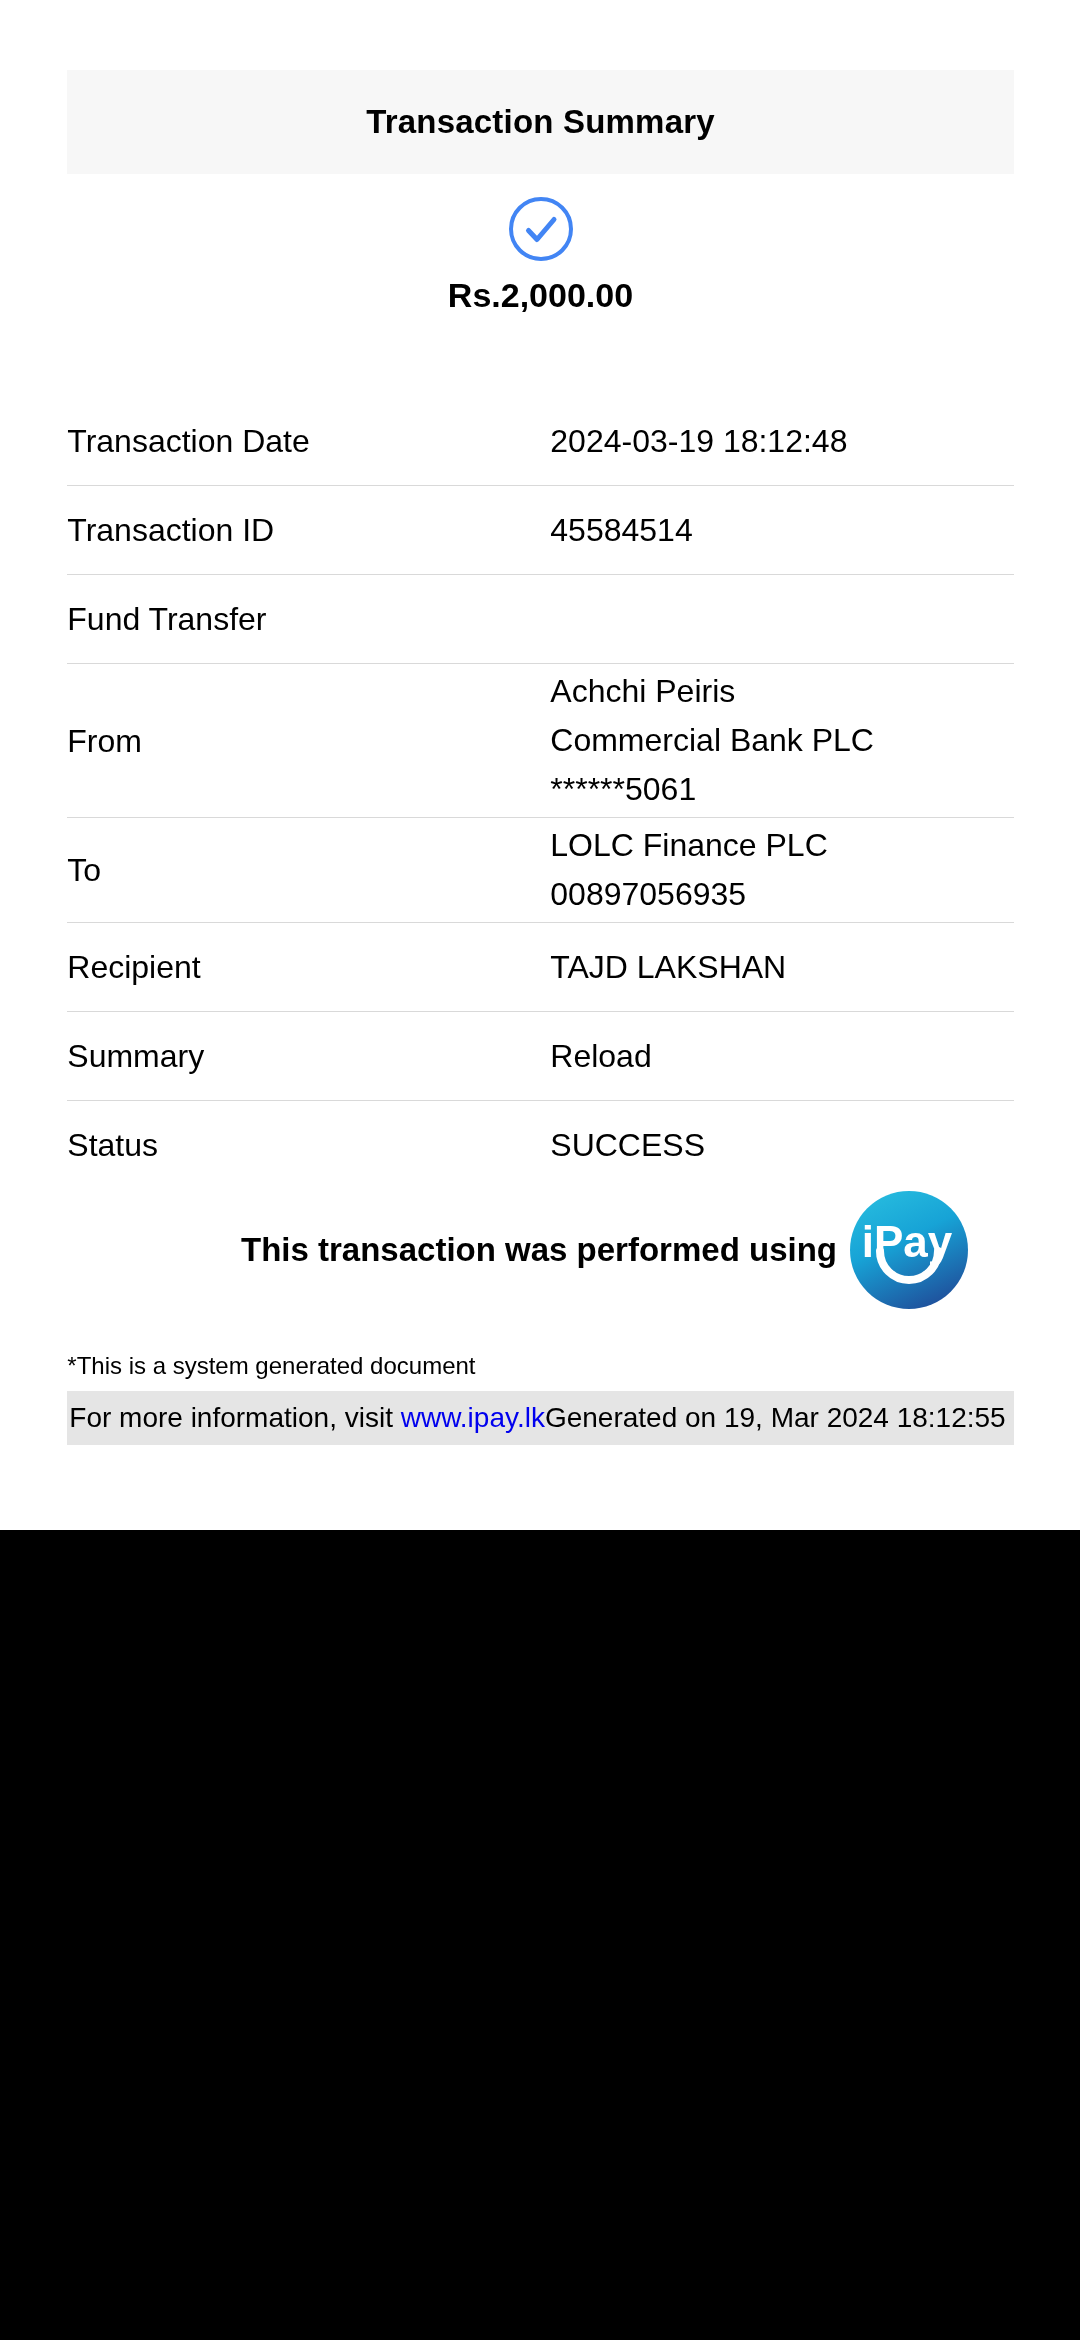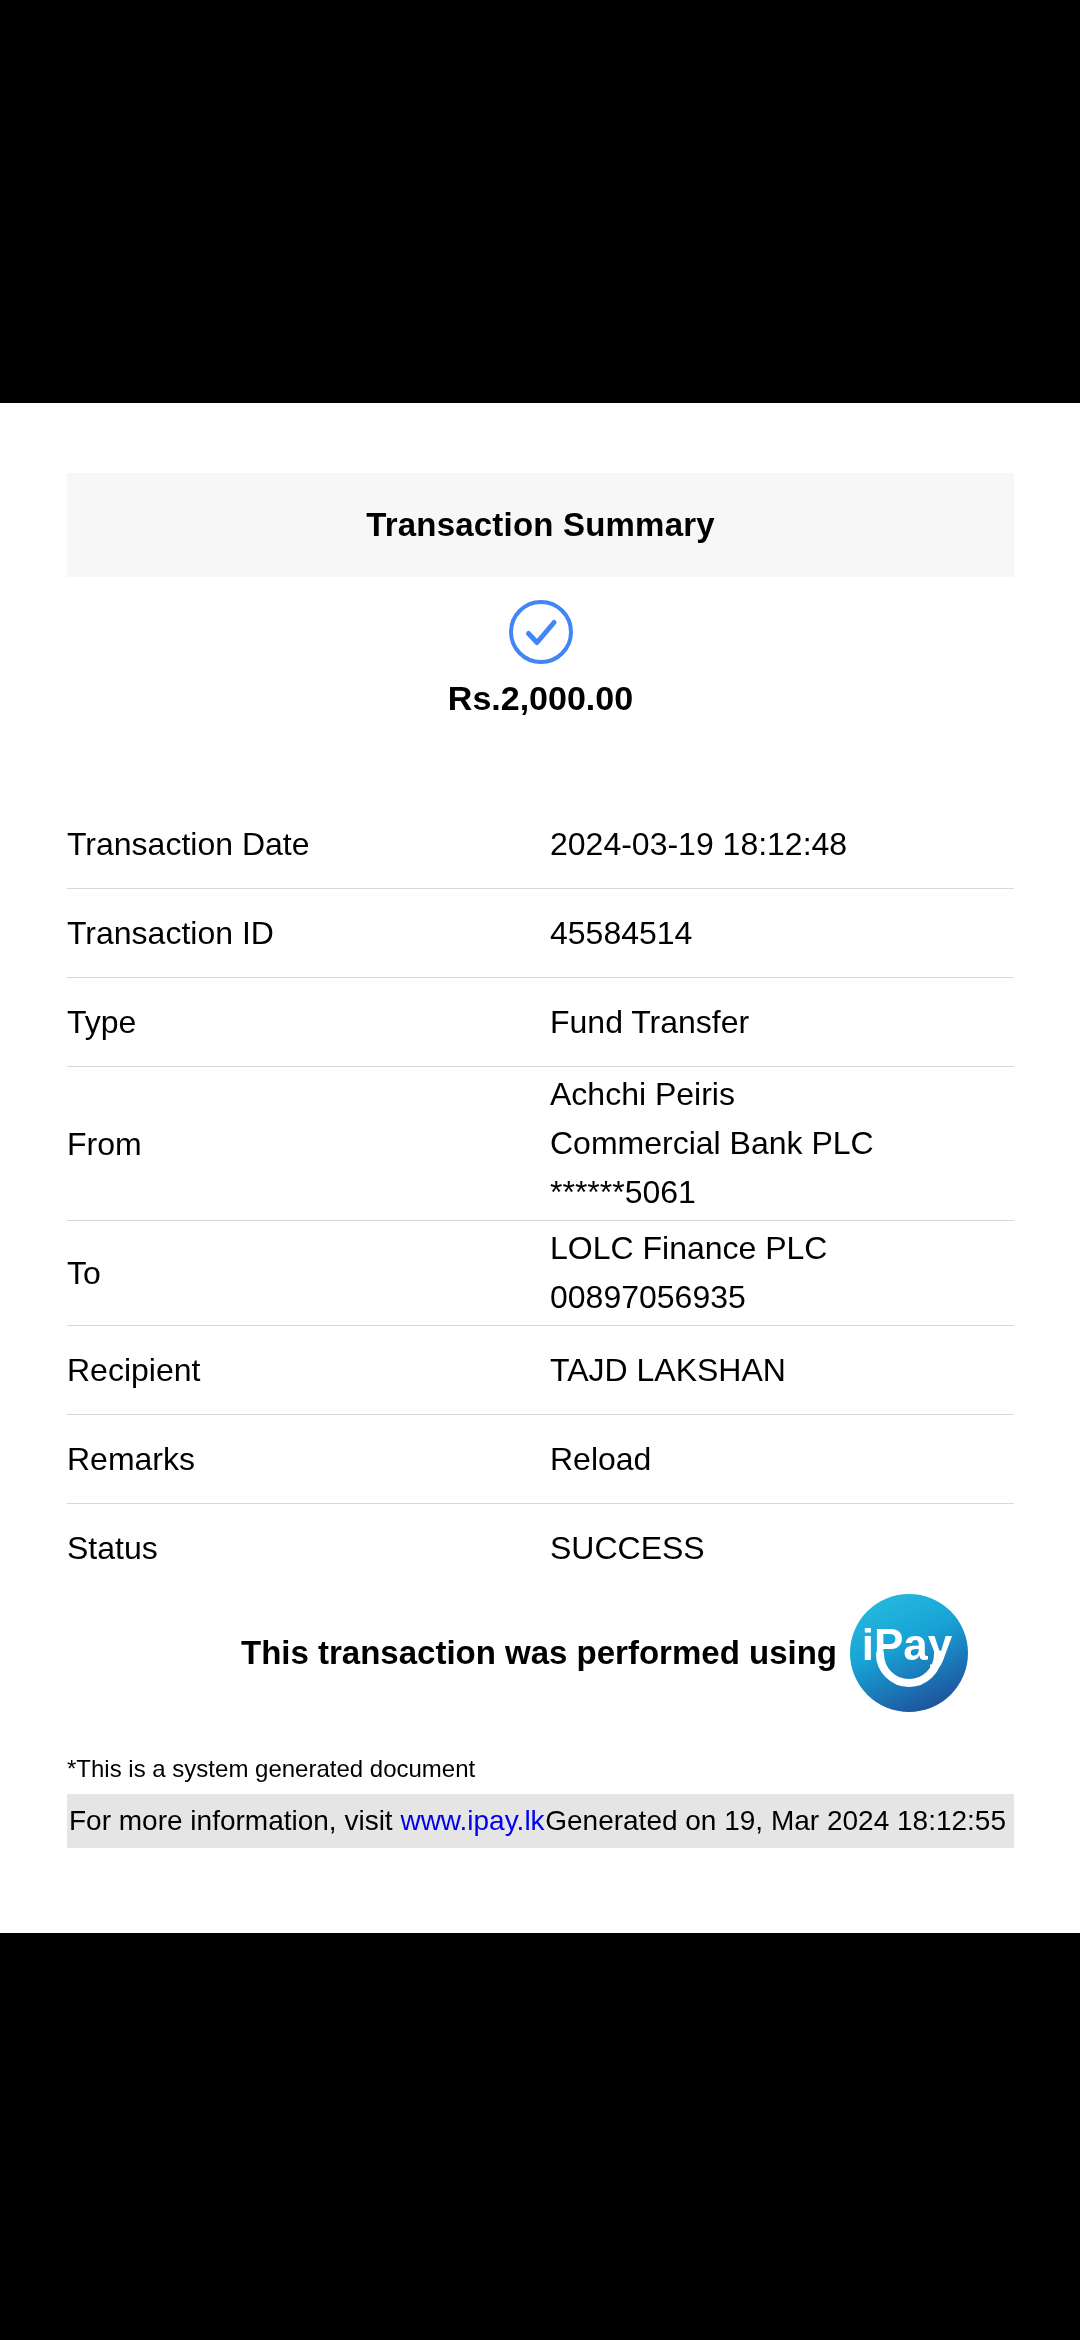--- a/index.html
+++ b/index.html
@@ -3,21 +3,21 @@
 <meta charset="utf-8">
 <style>
   * { margin: 0; padding: 0; box-sizing: border-box; }
   html, body { background: #000; }
   body {
     width: 1080px; height: 2340px;
     font-family: "Liberation Sans", "DejaVu Sans", sans-serif;
     color: #000;
     overflow: hidden;
   }
-  .screen { width: 1080px; height: 2340px; display: flex; flex-direction: column; }
+  .screen { width: 1080px; height: 2340px; display: flex; flex-direction: row; }
   .black-bar { width: 100%; background: #000; }
   .black-bar.top { height: 403px; }
   .black-bar.bottom { height: 407px; }
 
   .page { width: 100%; height: 1530px; background: #ffffff; }
   .content { padding: 0 66px 0 67px; }
 
   .header-box {
     margin-top: 70px; height: 104px;
     background: #f7f7f7;
@@ -105,21 +105,20 @@
         </div>
 
         <div class="row single">
           <div class="label">Transaction ID</div>
           <div class="value">
               <div class="value-line">45584514</div>
             </div>
         </div>
 
         <div class="row single">
-          <div class="label">Type</div>
           <div class="value">
               <div class="value-line">Fund Transfer</div>
             </div>
         </div>
 
         <div class="row multi">
           <div class="label">From</div>
           <div class="value">
             <div class="value-line">Achchi Peiris</div>
             <div class="value-line">Commercial Bank PLC ******5061</div>
@@ -135,21 +134,21 @@
         </div>
 
         <div class="row single">
           <div class="label">Recipient</div>
           <div class="value">
               <div class="value-line">TAJD LAKSHAN</div>
             </div>
         </div>
 
         <div class="row single">
-          <div class="label">Remarks</div>
+          <div class="label">Summary</div>
           <div class="value">
               <div class="value-line">Reload</div>
             </div>
         </div>
 
         <div class="row single">
           <div class="label">Status</div>
           <div class="value">
               <div class="value-line">SUCCESS</div>
             </div>

